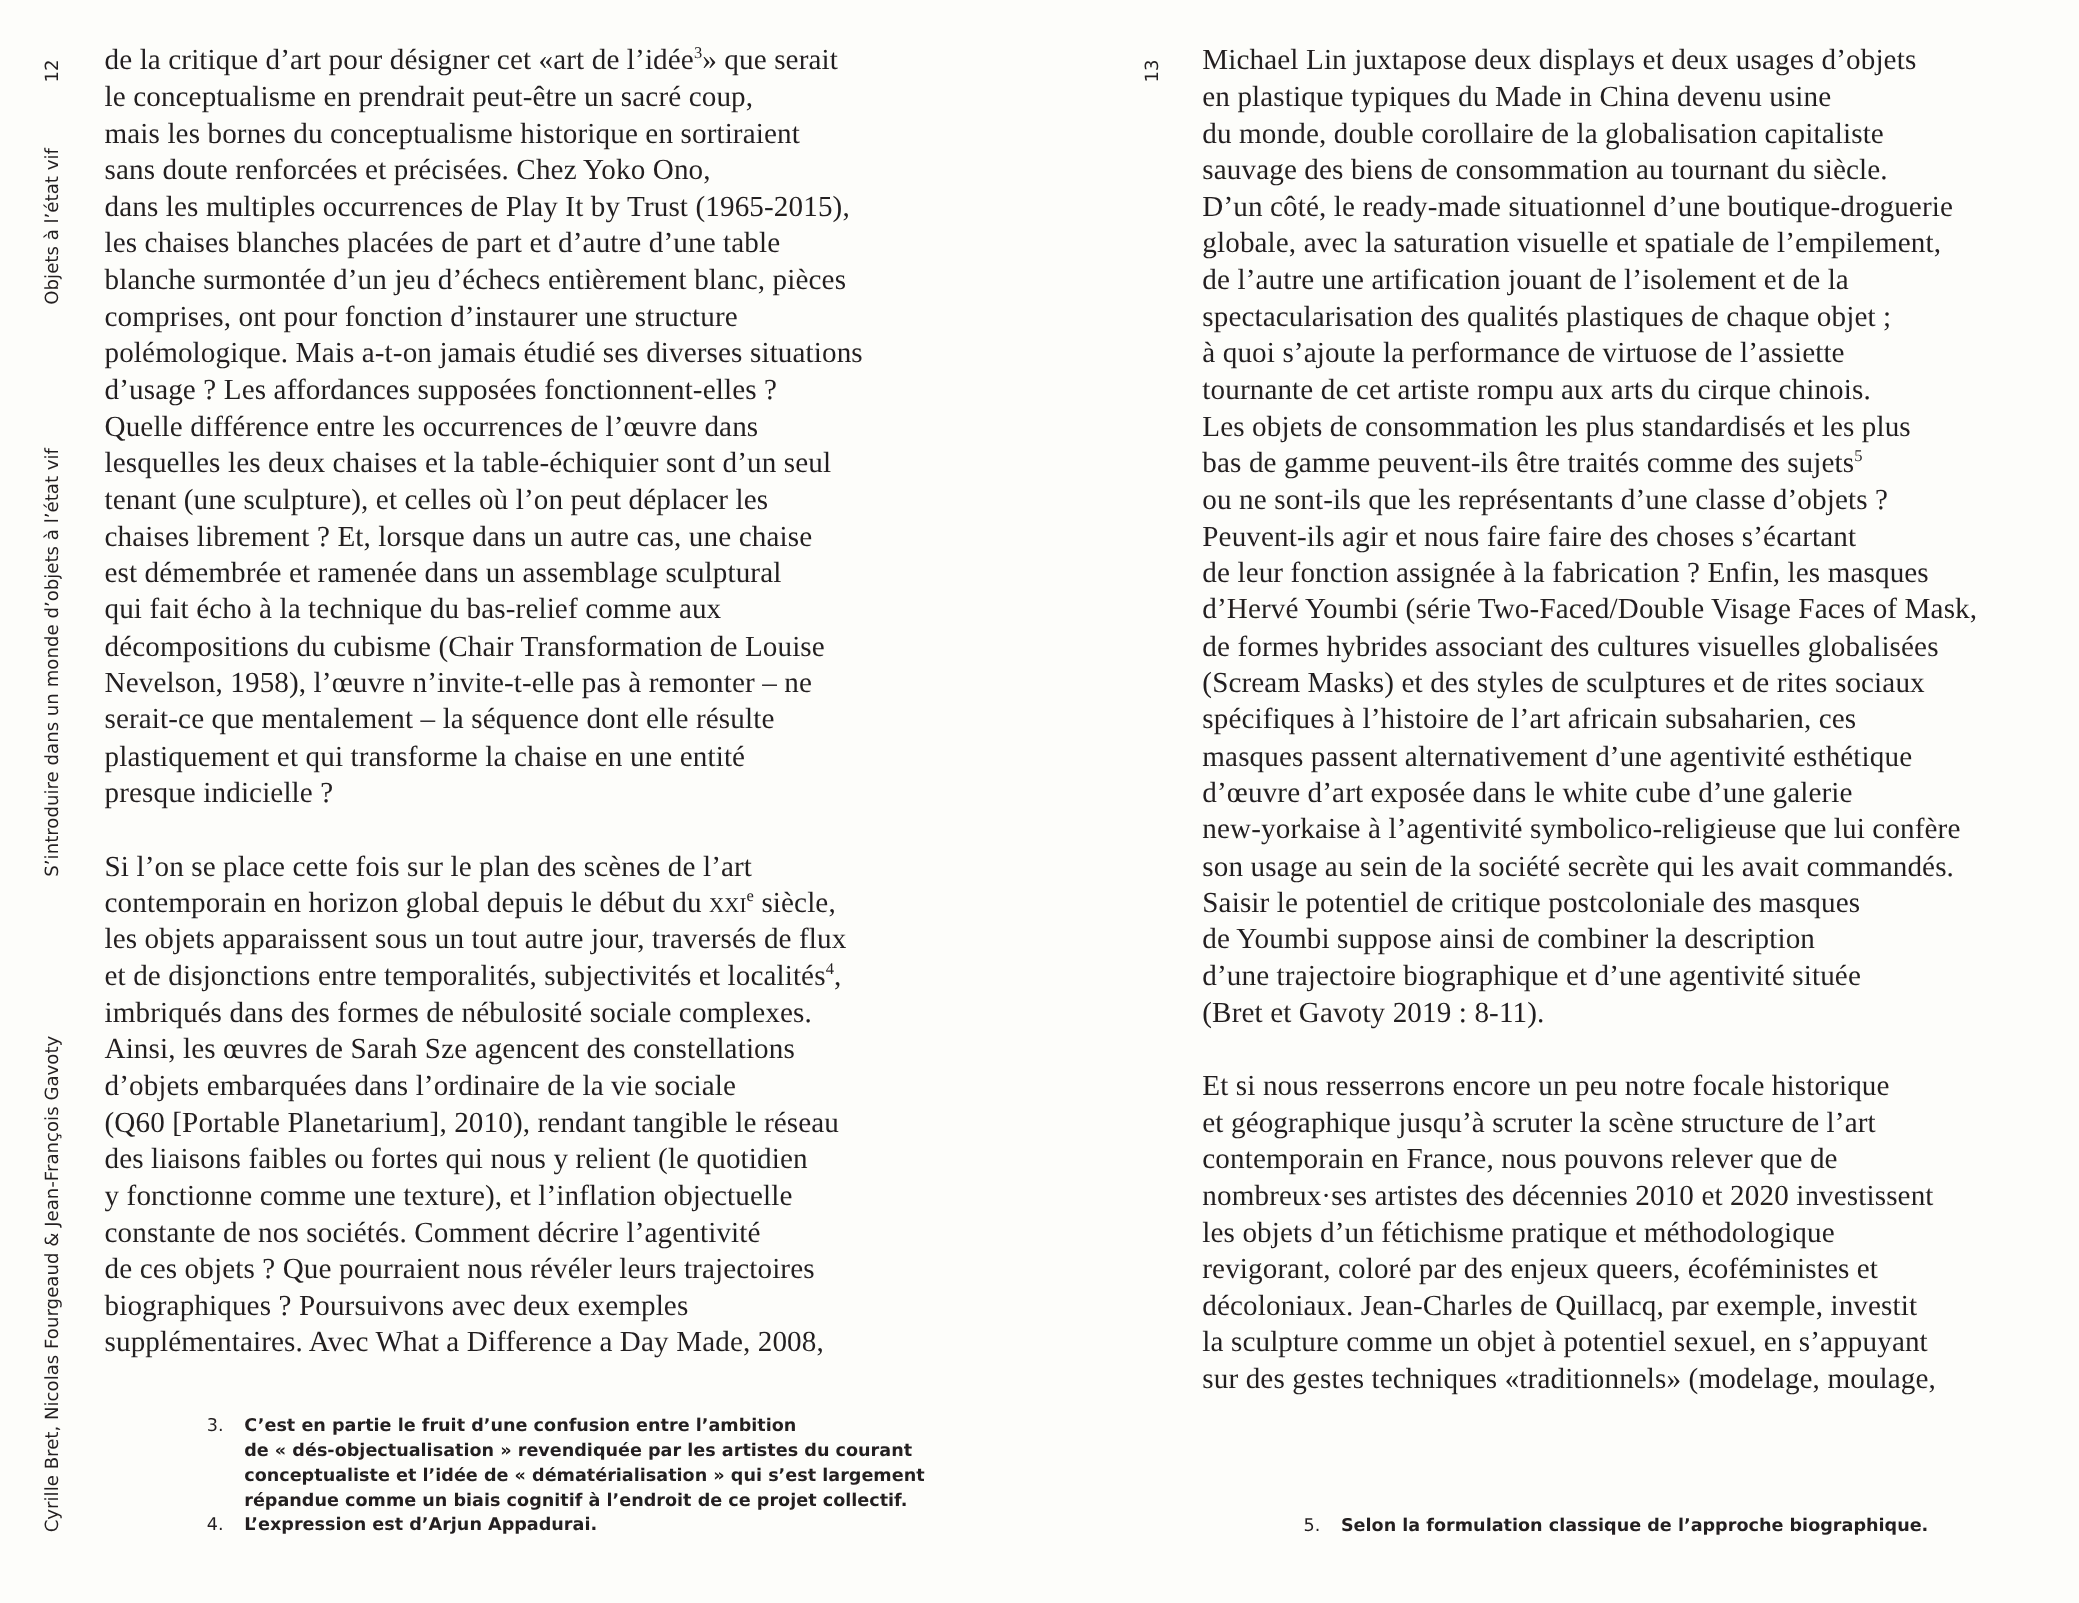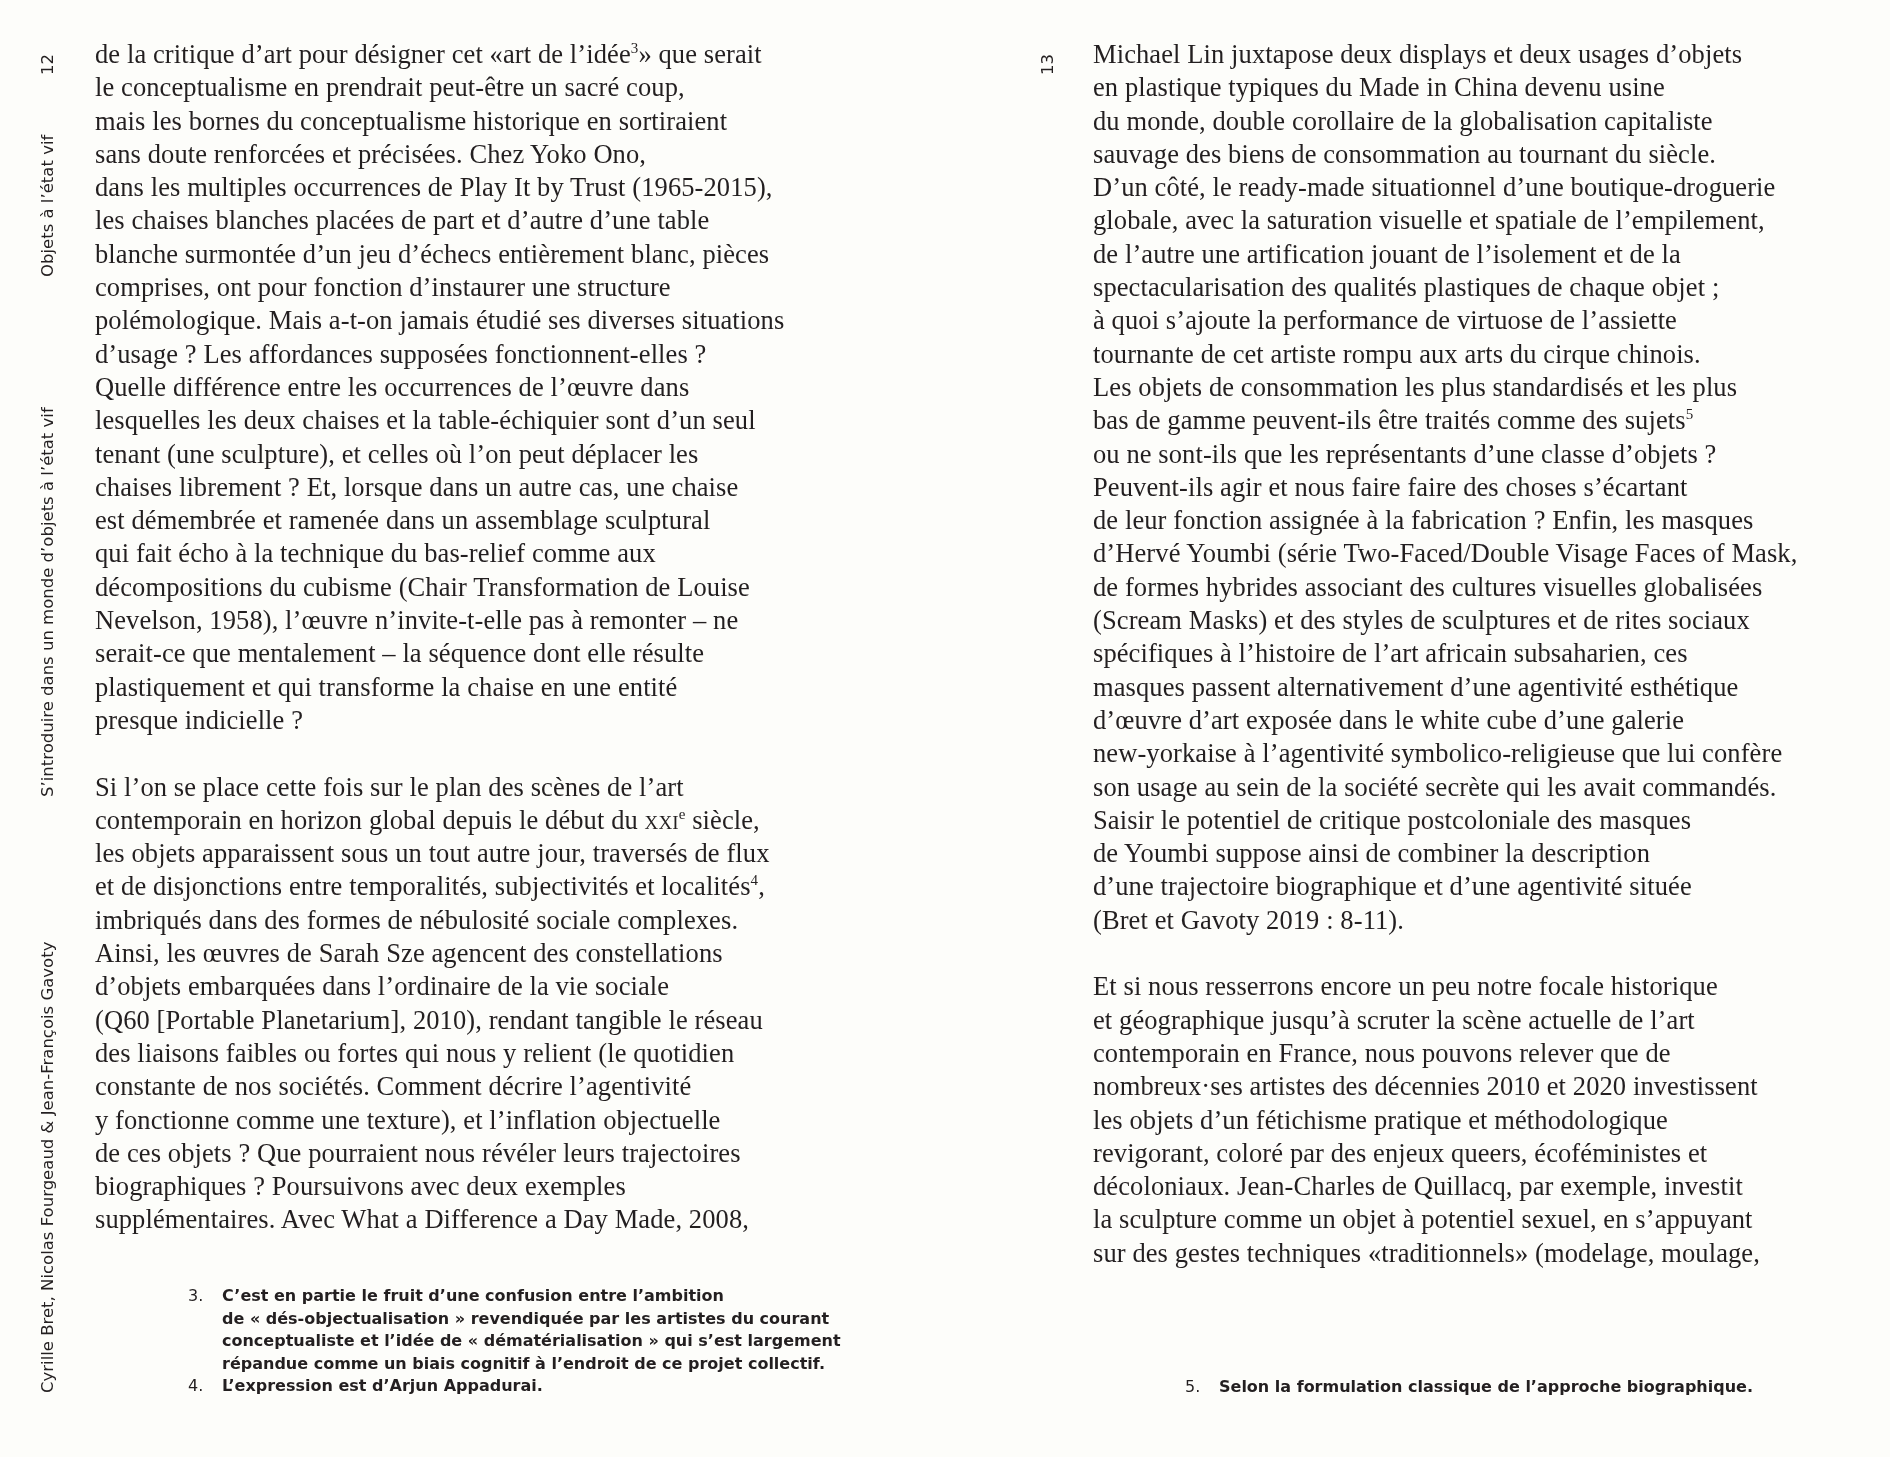--- a/index.html
+++ b/index.html
@@ -89,22 +89,22 @@
       <div>
         <span class="line"><span>Si l’on se place cette fois sur le plan des scènes de l’art</span></span>
         <span class="line"><span>contemporain en horizon global depuis le début du </span><span class="smallcaps">xxi</span><span class="sup">e</span><span> siècle,</span></span>
         <span class="line"><span>les objets apparaissent sous un tout autre jour, traversés de flux</span></span>
         <span class="line"><span>et de disjonctions entre temporalités, subjectivités et localités</span><span class="sup">4</span><span>,</span></span>
         <span class="line"><span>imbriqués dans des formes de nébulosité sociale complexes.</span></span>
         <span class="line"><span>Ainsi, les œuvres de Sarah Sze agencent des constellations</span></span>
         <span class="line"><span>d’objets embarquées dans l’ordinaire de la vie sociale</span></span>
         <span class="line"><span>(</span><span class="it">Q60 [Portable Planetarium]</span><span>, 2010), rendant tangible le réseau</span></span>
         <span class="line"><span>des liaisons faibles ou fortes qui nous y relient (le quotidien</span></span>
+        <span class="line"><span>y fonctionne comme une texture), et l’inflation objectuelle</span></span>
         <span class="line"><span>constante de nos sociétés. Comment décrire l’agentivité</span></span>
-        <span class="line"><span>y fonctionne comme une texture), et l’inflation objectuelle</span></span>
         <span class="line"><span>de ces objets ? Que pourraient nous révéler leurs trajectoires</span></span>
         <span class="line"><span>biographiques ? Poursuivons avec deux exemples</span></span>
         <span class="line"><span>supplémentaires. Avec </span><span class="it">What a Difference a Day Made</span><span>, 2008,</span></span>
       </div>
     </div>
 
   <div class="footnotes" style="left:188px; top:1285px;" id="left-footnotes">
       <div class="fn">
         <span class="fn-num">3.</span>
         <span class="fn-text">
@@ -152,21 +152,21 @@
         <span class="line"><span>new-yorkaise à l’agentivité symbolico-religieuse que lui confère</span></span>
         <span class="line"><span>son usage au sein de la société secrète qui les avait commandés.</span></span>
         <span class="line"><span>Saisir le potentiel de critique postcoloniale des masques</span></span>
         <span class="line"><span>de Youmbi suppose ainsi de combiner la description</span></span>
         <span class="line"><span>d’une trajectoire biographique et d’une agentivité située</span></span>
         <span class="line"><span>(Bret et Gavoty 2019 : 8-11).</span></span>
       </div>
       <span class="para-gap"></span>
       <div>
         <span class="line"><span>Et si nous resserrons encore un peu notre focale historique</span></span>
-        <span class="line"><span>et géographique jusqu’à scruter la scène actuelle de l’art</span></span>
+        <span class="line"><span>et géographique jusqu’à scruter la scène structure de l’art</span></span>
         <span class="line"><span>contemporain en France, nous pouvons relever que de</span></span>
         <span class="line"><span>nombreux·ses artistes des décennies 2010 et 2020 investissent</span></span>
         <span class="line"><span>les objets d’un fétichisme pratique et méthodologique</span></span>
         <span class="line"><span>revigorant, coloré par des enjeux queers, écoféministes et</span></span>
         <span class="line"><span>décoloniaux. Jean-Charles de Quillacq, par exemple, investit</span></span>
         <span class="line"><span>la sculpture comme un objet à potentiel sexuel, en s’appuyant</span></span>
         <span class="line"><span>sur des gestes techniques «traditionnels» (modelage, moulage,</span></span>
       </div>
     </div>
 

